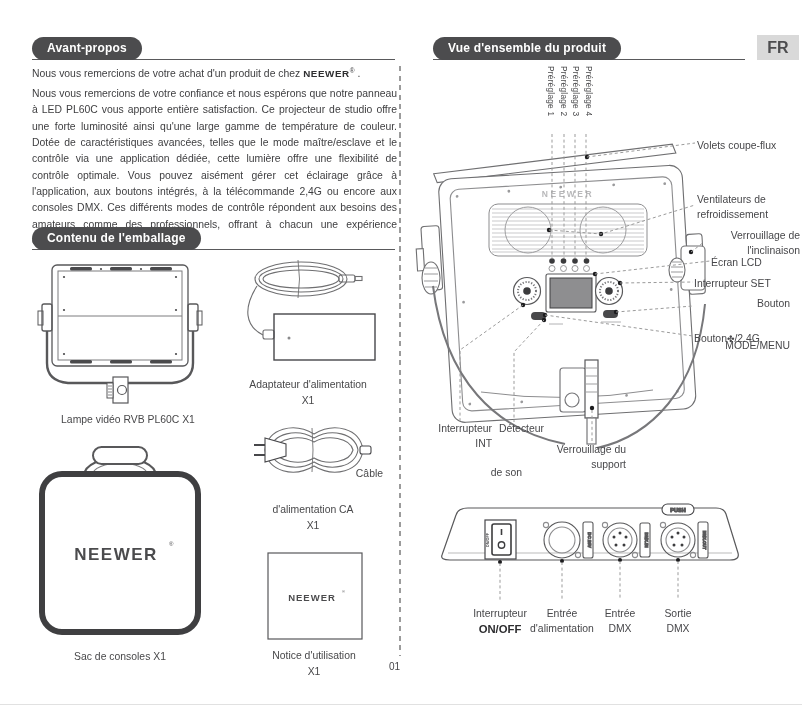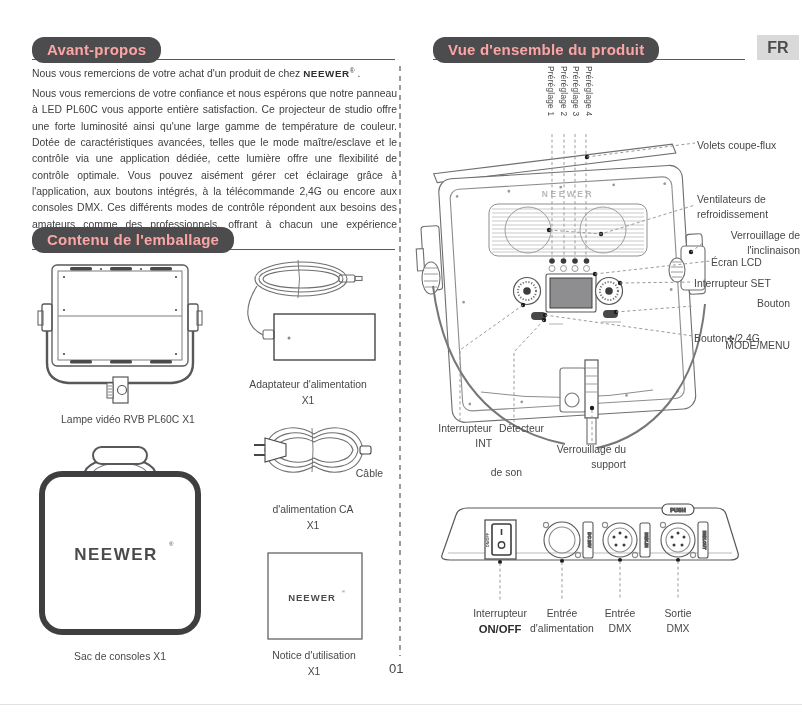--- a/index.html
+++ b/index.html
@@ -4,22 +4,22 @@
 <style>
   html,body{margin:0;padding:0;}
   body{
     width:802px;height:717px;position:relative;overflow:hidden;
     background:#ffffff;color:#3e3e40;
     font-family:"Liberation Sans", sans-serif;
   }
   
   .sec-header{position:absolute;border-bottom:1.5px solid #59595b;height:23px;}
   .pill{
-    display:inline-block;background:#4c4c4e;color:#fca5a5;font-weight:bold;
-    font-size:15px;line-height:1;padding:5px 15px 6px;border-radius:12px;
+    display:inline-block;background:#4c4c4e;color:#ffffff;font-weight:bold;
+    font-size:12px;line-height:1;padding:5px 15px 6px;border-radius:12px;
     position:relative;top:1px;letter-spacing:.2px;white-space:nowrap;
   }
   .para{position:absolute;margin:0;font-size:10.4px;line-height:1.57;text-align:justify;color:#3e3e40;}
   .brand{font-weight:bold;letter-spacing:.6px;font-size:9.8px;color:#2f2f31;}
   .reg{font-size:6.5px;vertical-align:super;line-height:0;}
   .caption{position:absolute;font-size:10.4px;color:#48484a;text-align:center;line-height:1.4;white-space:nowrap;}
   .vlabel{
     position:absolute;writing-mode:vertical-rl;font-size:8.4px;color:#4a4a4c;
     white-space:nowrap;letter-spacing:.2px;
   }
@@ -28,21 +28,21 @@
   .fr-badge{
     position:absolute;left:757px;top:35px;width:42px;height:25px;background:#d9d9d9;
     color:#4d4d4f;font-weight:bold;font-size:16px;
     display:flex;align-items:center;justify-content:center;
   }
   .divider-v{
     position:absolute;left:399px;top:66px;width:2px;height:590px;
     background:repeating-linear-gradient(180deg,#9b9b9b 0 5px,transparent 5px 9.5px);
   }
   .footer-rule{position:absolute;left:0;top:704px;width:802px;height:1px;background:#e1e1e1;}
-  .page-num{position:absolute;left:389px;top:661px;font-size:13px;color:#47474a;text-align:center;}
+  .page-num{position:absolute;left:389px;top:661px;font-size:10px;color:#47474a;text-align:center;}
   .blabel{position:absolute;font-size:10.4px;color:#47474a;text-align:center;line-height:1.45;}
   .blabel .bold{font-weight:bold;font-size:11.3px;color:#2d2d2f;}
   svg{position:absolute;overflow:visible;}
   svg text{font-family:"Liberation Sans", sans-serif;}
   .leader{stroke:#9b9b9b;stroke-width:1;stroke-dasharray:3 2.6;fill:none;}
   .dot{fill:#1c1c1e;stroke:none;}
 </style>
 </head>
 <body>
 

